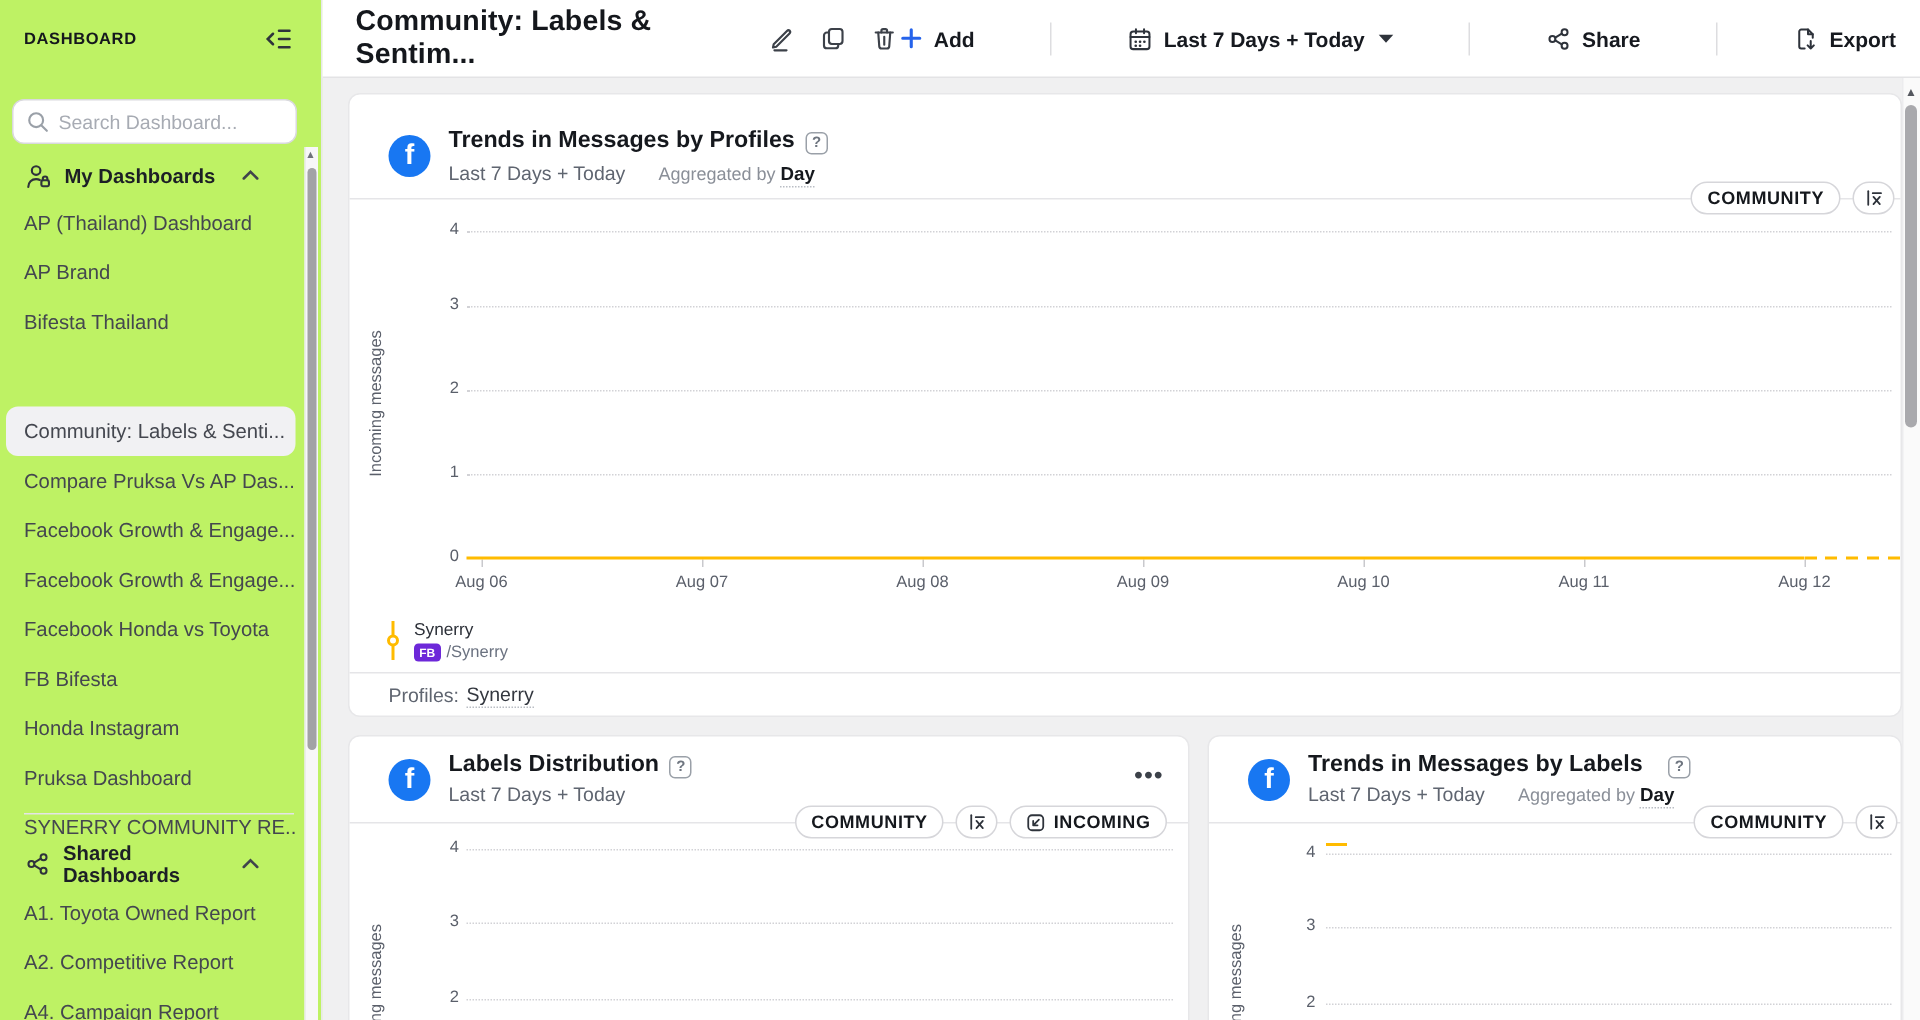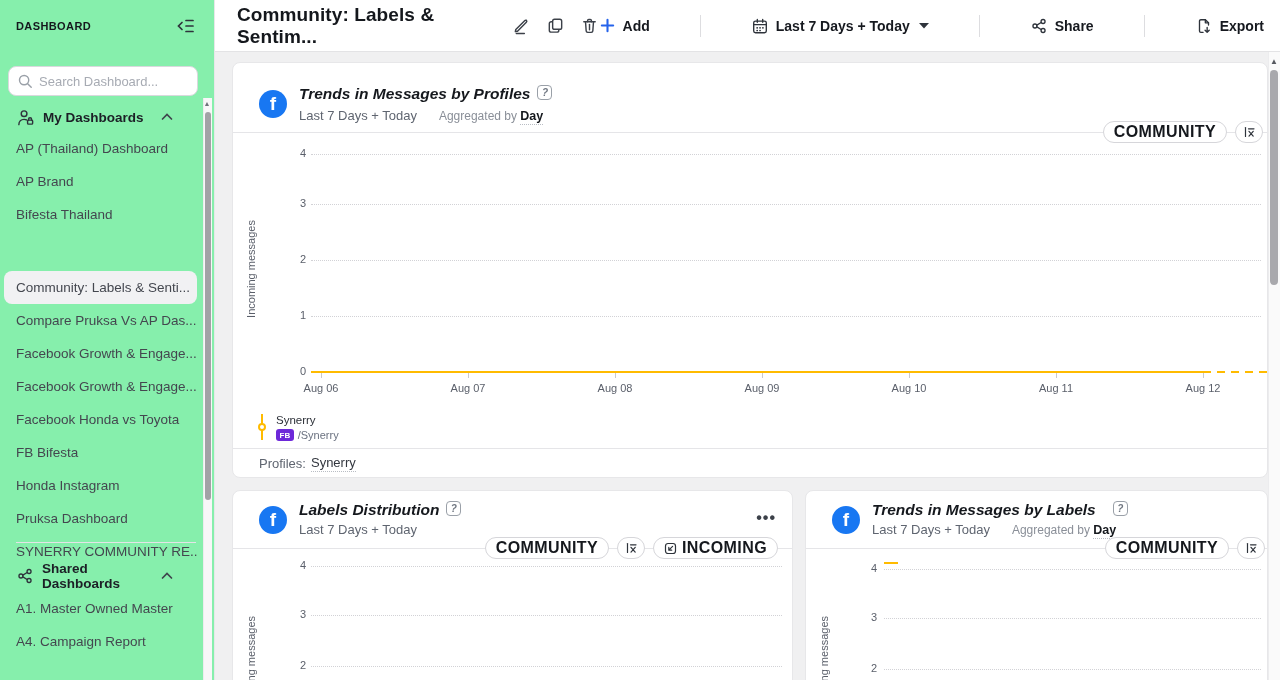--- a/index.html
+++ b/index.html
@@ -1,20 +1,20 @@
 <!DOCTYPE html>
 <html><head>
 <meta charset="utf-8">
 <style>
   * { margin:0; padding:0; box-sizing:border-box; }
   html,body { width:1280px; height:680px; overflow:hidden; }
   body { font-family:"Liberation Sans", sans-serif; background:#fff; position:relative; color:#16191f; }
 
   
-  .sidebar { position:absolute; left:0; top:0; width:215px; height:680px; background:#86efac; border-right:1px solid #e7e7e9; }
+  .sidebar { position:absolute; left:0; top:0; width:215px; height:680px; background:#bef264; border-right:1px solid #e7e7e9; }
   .sb-header { position:relative; height:52px; }
   .sb-brand { position:absolute; left:16px; top:20px; font-size:11px; font-weight:bold; letter-spacing:.4px; color:#15181d; }
   .sb-collapse { position:absolute; right:18px; top:15px; width:22px; height:22px; color:#2e333b; cursor:pointer; }
   .sb-search { position:absolute; left:8px; right:16px; top:66px; height:30px; border:1px solid #d9d9dd; border-radius:8px; background:#fff; display:flex; align-items:center; padding:0 8px; }
   .sb-search input { border:none; outline:none; flex:1; font-size:13px; color:#3c414b; margin-left:6px; font-family:"Liberation Sans",sans-serif; background:transparent; }
   .sb-search input::placeholder { color:#a7abb3; }
   .sb-section-head { position:absolute; left:0; width:200px; height:28px; display:flex; align-items:center; padding-left:16px; }
   .sb-section-head .lbl { font-size:13.5px; font-weight:bold; color:#1c1f26; margin-left:8px; }
   .sb-section-head .chev { margin-left:auto; margin-right:26px; color:#3f444c; width:14px; height:14px; }
   .sb-list { position:absolute; left:0; width:203px; }
@@ -33,28 +33,28 @@
   .tb-iconbtn { width:19px; height:19px; cursor:pointer; display:inline-flex; }
   .tb-right { margin-left:auto; display:flex; align-items:center; margin-right:16px;gap:36px; }
   .tb-btn { display:flex; align-items:center; gap:7px; font-size:14px; font-weight:bold; color:#16191f; cursor:pointer; white-space:nowrap; }
   .tb-sep { width:1px; height:22px; background:#dddde0; margin:0 14px; }
   .caret { margin-left:2px; }
 
   
   .content { position:absolute; left:0; top:52px; width:100%; height:628px; background:#f0f0f1; overflow:hidden; }
   .card { position:absolute; background:#fff; border:1px solid #e7e7e9; border-radius:8px; }
   .fb-icon { position:absolute; width:28px; height:28px; border-radius:50%; display:flex; align-items:center; justify-content:center; color:#fff; font-weight:bold; font-size:19px; line-height:1; padding-bottom:2px; }
-  .card-title { position:absolute; font-size:15.5px; font-weight:600; color:#15181d; display:flex; align-items:flex-start; gap:7px;font-style:italic; }
+  .card-title { position:absolute; font-size:15.5px; font-weight:600; color:#15181d; display:flex; align-items:flex-end; gap:7px; }
   .help-badge { display:inline-flex; align-items:center; justify-content:center; width:15px; height:15px; border:1px solid #9aa0a8; border-radius:4px; font-size:10px; font-weight:bold; color:#6f7680; cursor:pointer; }
   .card-sub { position:absolute; font-size:13px; color:#5f6570; display:flex; align-items:baseline; gap:22px; white-space:nowrap; }
   .agg { font-size:12px; color:#8a8f98; }
   .agg b { font-size:12.5px; color:#15181d; border-bottom:1px dotted #b9bdc4; padding-bottom:1px; }
   .card-divider { position:absolute; left:0; right:0; border-top:1px solid #e5e5e8; }
   .badges { position:absolute; display:flex; align-items:center; gap:8px; }
-  .pill { height:22px; background:#fff; border:1px solid #d6d6da; border-radius:11px; display:flex; align-items:center; padding:0 10px; font-size:16px; font-weight:bold; letter-spacing:.4px; color:#15181d; cursor:pointer; white-space:nowrap; gap:5px; }
+  .pill { height:22px; background:#fff; border:1px solid #d6d6da; border-radius:11px; display:flex; align-items:center; padding:0 10px; font-size:12px; font-weight:bold; letter-spacing:.4px; color:#15181d; cursor:pointer; white-space:nowrap; gap:5px; }
   .pill.iconpill { padding:0 6px; }
   .ellipsis-btn { position:absolute; font-size:16px; font-weight:bold; color:#3c4149; letter-spacing:1px; cursor:pointer; }
 
   .chart-area { position:absolute; left:0; right:0; }
   .ylab { position:absolute; writing-mode:vertical-rl; font-size:11px; color:#5a5f6a; white-space:nowrap; }
   .ytick { position:absolute; font-size:11px; color:#5a5f6a; text-align:right; }
   .gridline { position:absolute; border-top:1px dotted #d2d2d6; height:0; }
   .xtick { position:absolute; width:1px; height:5px; background:#c9c9cd; }
   .xlabel { position:absolute; width:64px; text-align:center; font-size:11px; color:#5a5f6a; }
   .dataline { position:absolute; height:2px; background:#FFBB00; }
@@ -144,21 +144,22 @@
     </span>
     <span class="lbl">Shared Dashboards</span>
     <span class="chev">
       <svg viewBox="0 0 14 14" width="14" height="14" fill="none" stroke="currentColor" stroke-width="1.7" stroke-linecap="round">
           <path d="M2.5 9 L7 4.5 L11.5 9"></path>
         </svg>
     </span>
   </div>
 
   <div class="sb-list" style="top:592px;">
-    <div class="sb-item">A1. Master Owned Master</div>
+    <div class="sb-item">A1. Toyota Owned Report</div>
+    <div class="sb-item">A2. Competitive Report</div>
     <div class="sb-item">A4. Campaign Report</div>
   </div>
 
   <div class="sb-scroll-track"></div>
   <div class="sb-scroll-up">▲</div>
   <div class="sb-scroll-thumb"></div>
 </div>
 
 <div class="main">
   <div class="topbar">

